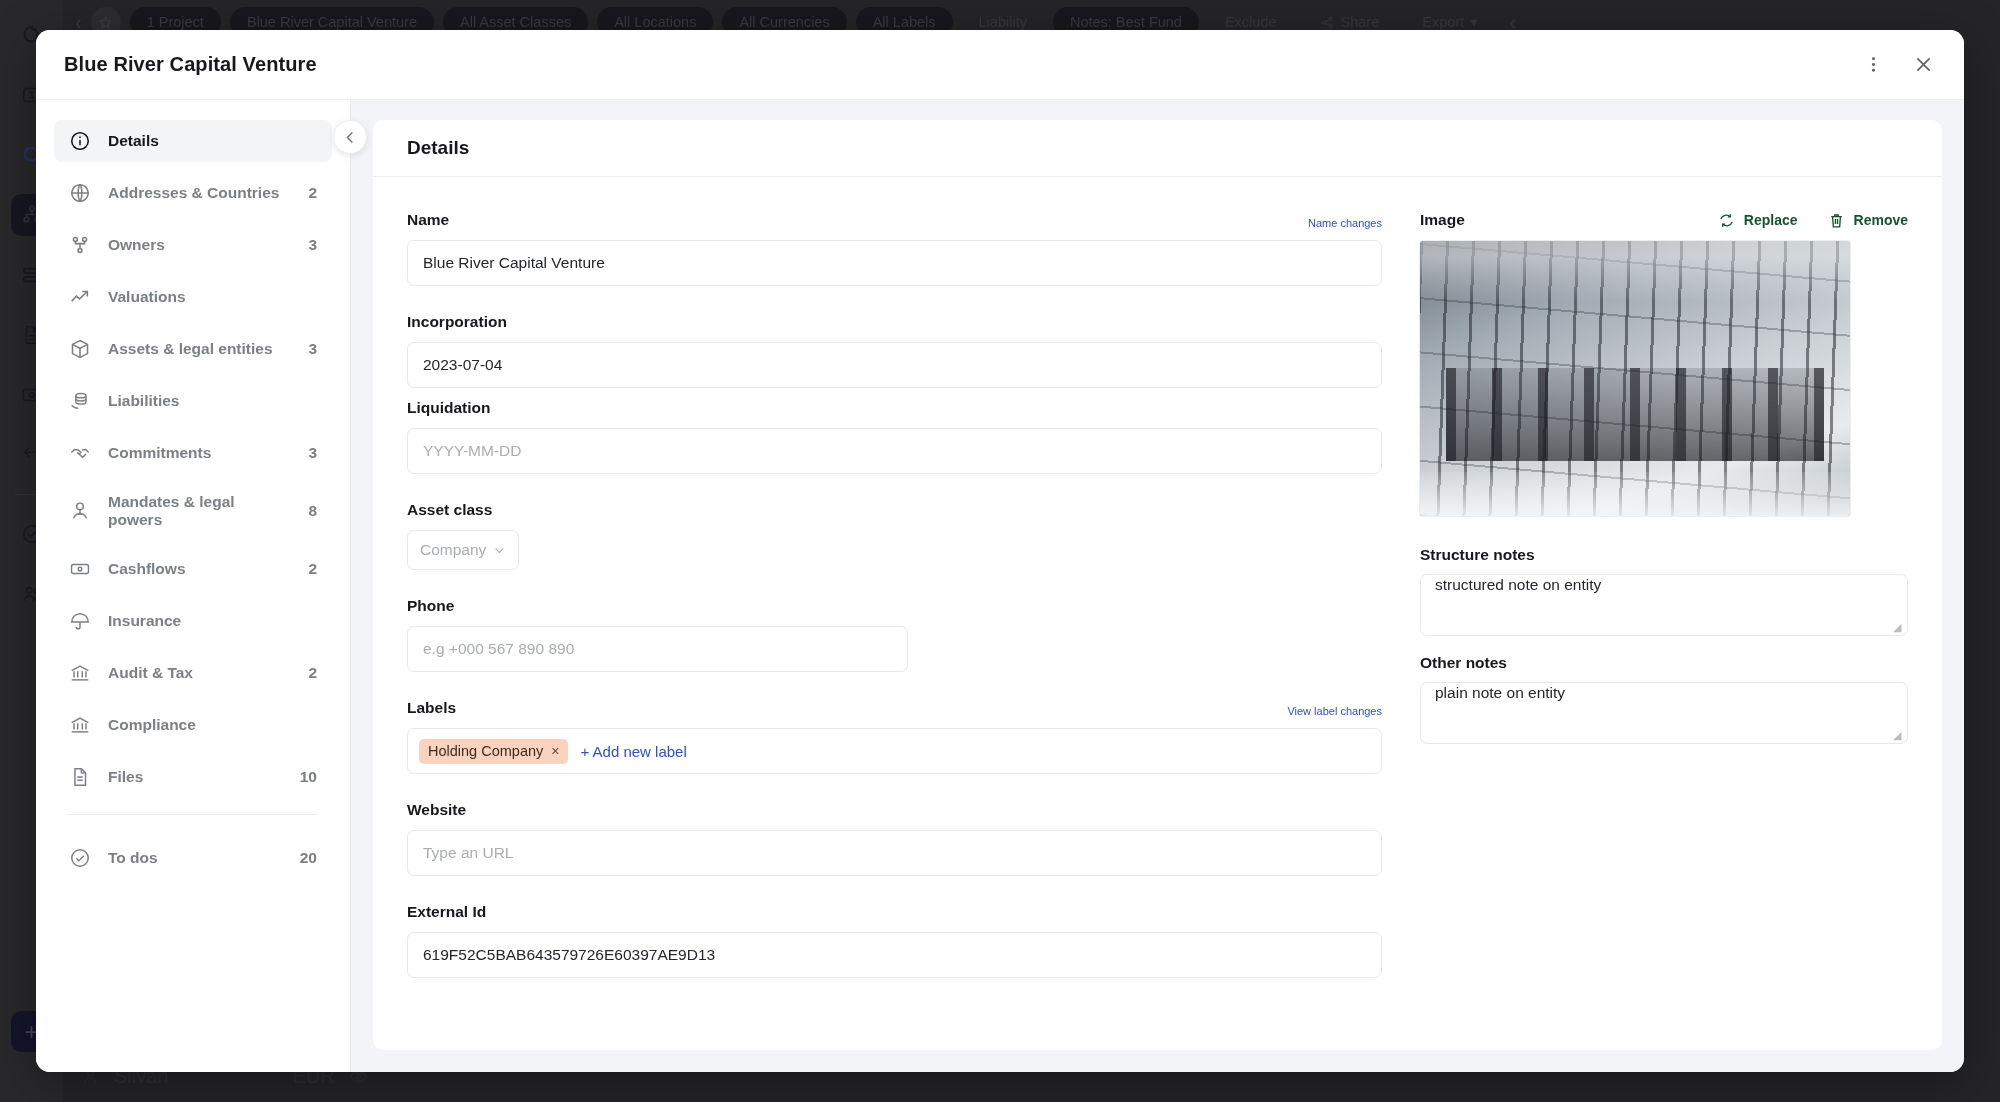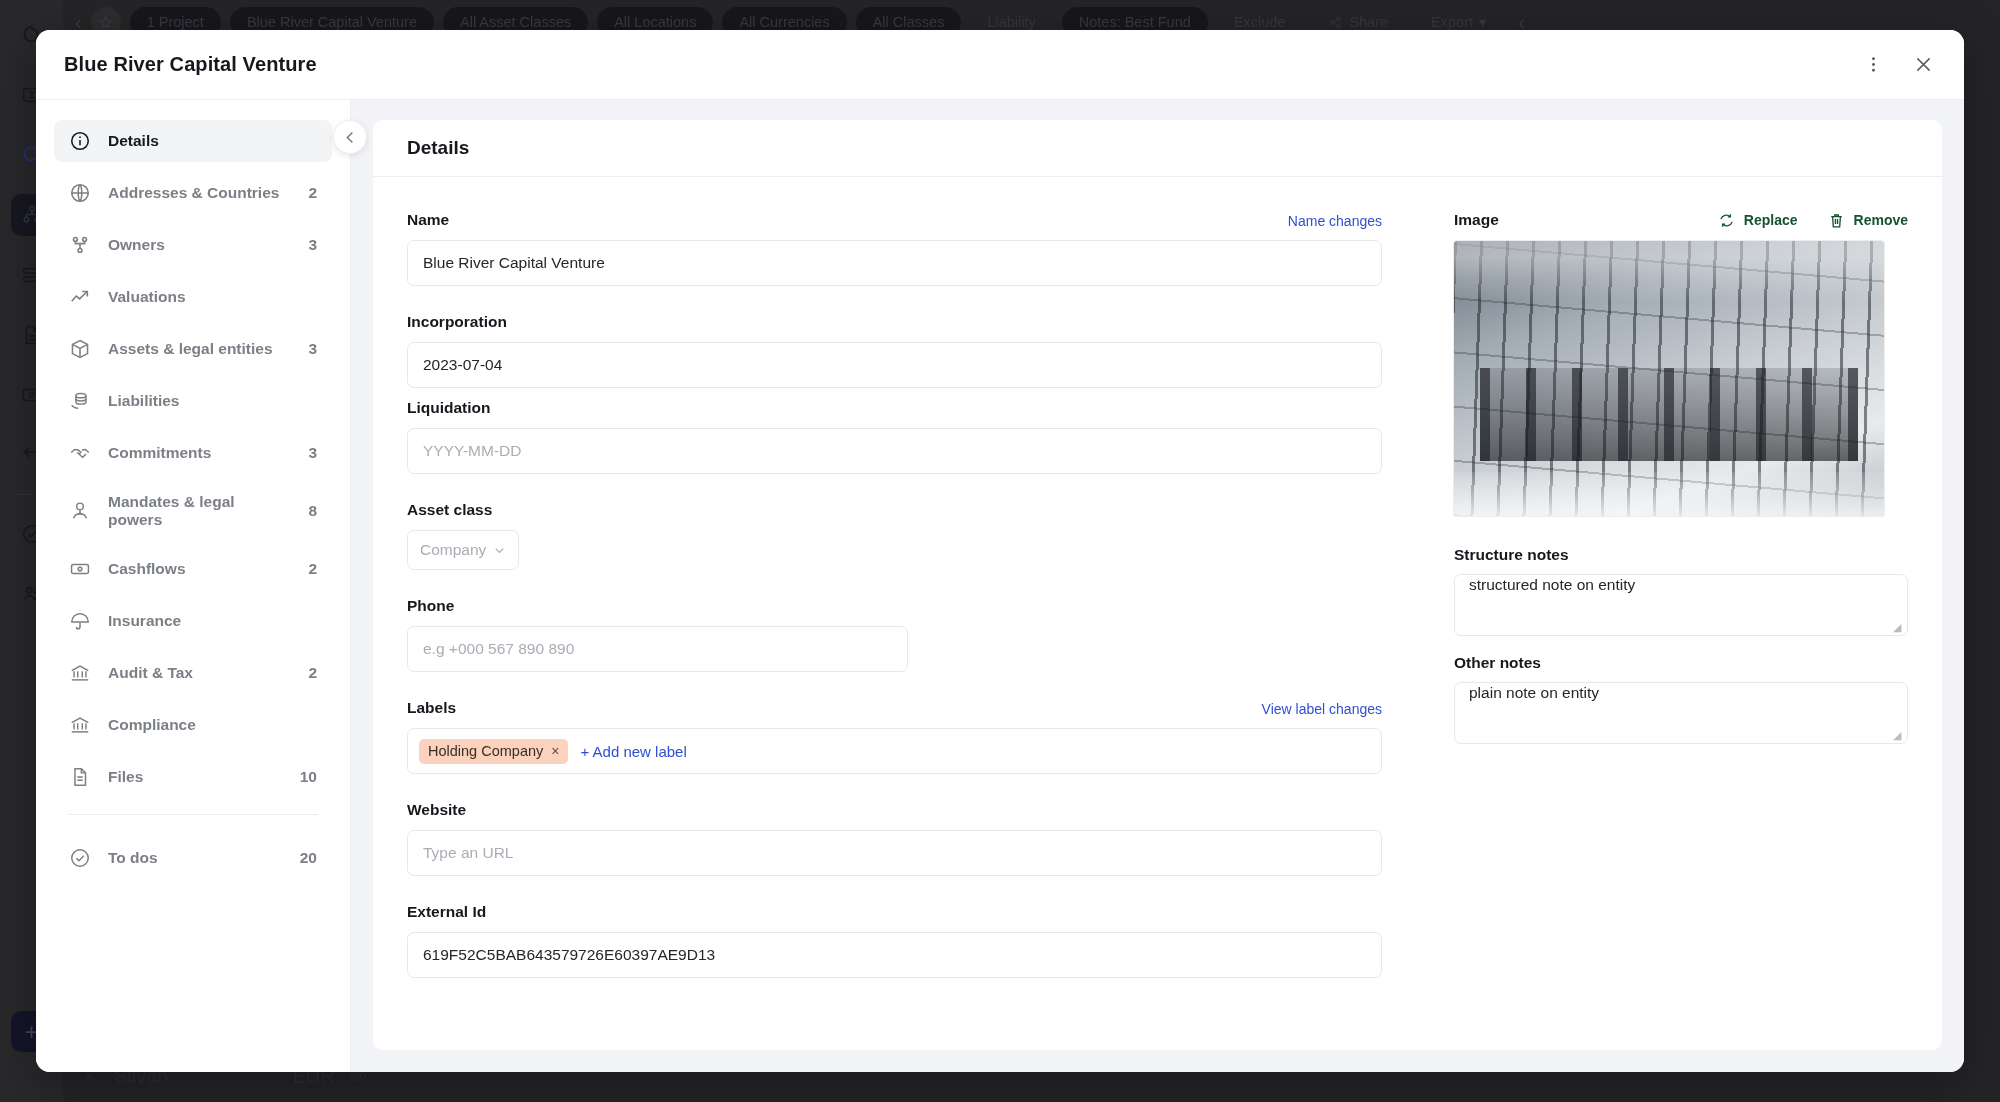--- a/index.html
+++ b/index.html
@@ -111,28 +111,28 @@
     color: #6d727a; z-index: 4;
   }
   #sidebar-collapse svg { width: 15px; height: 15px; }
 
   
   #content-wrap { flex: 1; background: #f2f4f7; padding: 20px 22px 22px 22px; min-width: 0; }
   #content-card { background: #fff; border-radius: 10px; height: 100%; overflow: hidden; }
   #content-head { height: 57px; display: flex; align-items: center; padding: 0 34px; border-bottom: 1px solid #eceef0; }
   #content-head h2 { font-size: 19px; font-weight: bold; color: #16181d; }
 
-  #content-cols { display: flex; padding: 34px 34px 0 34px; gap: 72px; }
+  #content-cols { display: flex; padding: 34px 34px 0 34px; gap: 38px; }
   #col-left { width: 975px; flex: 0 0 975px; }
   #col-right { flex: 1; min-width: 0; }
 
   .field-label { font-size: 15.5px; font-weight: bold; color: #16181d; margin-bottom: 11px; }
   .field-head { display: flex; align-items: flex-end; margin-bottom: 11px; }
   .field-head .field-label { margin-bottom: 0; }
-  .link { font-size: 14px; color: #2f4fd0; margin-left: auto; font-weight: normal; }
+  .link { font-size: 11px; color: #2f4fd0; margin-left: auto; font-weight: normal; }
 
   .input {
     height: 46px; border: 1px solid #e6e8eb; border-radius: 7px;
     display: flex; align-items: center; padding: 0 15px;
     font-size: 15.5px; color: #23262b; background: #fff;
   }
   .input.placeholder { color: #a9adb4; }
   .row2 { display: flex; gap: 11px; flex-direction: column; }
   .row2 > div { flex: 1; }
   .group { margin-bottom: 27px; }
@@ -273,21 +273,21 @@
     <div class="chip round">
       <svg viewBox="0 0 24 24" fill="none" stroke="#52525a" stroke-width="1.7" style="margin:0">
           <path d="M12 3.5l2.6 5.4 5.9.8-4.3 4.1 1 5.8-5.2-2.8-5.2 2.8 1-5.8L3.5 9.7l5.9-.8z"></path>
         </svg>
     </div>
     <div class="chip solid">1 Project</div>
     <div class="chip solid">Blue River Capital Venture</div>
     <div class="chip solid">All Asset Classes</div>
     <div class="chip solid">All Locations</div>
     <div class="chip solid">All Currencies</div>
-    <div class="chip solid">All Classes</div>
+    <div class="chip solid">All Labels</div>
     <div class="chip plain">Liability</div>
     <div class="chip solid">Notes: Best Fund</div>
     <div class="chip plain">Exclude</div>
     <div class="chip plain">
       <svg viewBox="0 0 24 24" fill="none" stroke="currentColor" stroke-width="1.7">
           <circle cx="17" cy="6" r="2.4"></circle>
           <circle cx="6.5" cy="12" r="2.4"></circle>
           <circle cx="17" cy="18" r="2.4"></circle>
           <path d="M8.8 10.8 14.8 7.4M8.8 13.2l6 3.4"></path>
         </svg>

